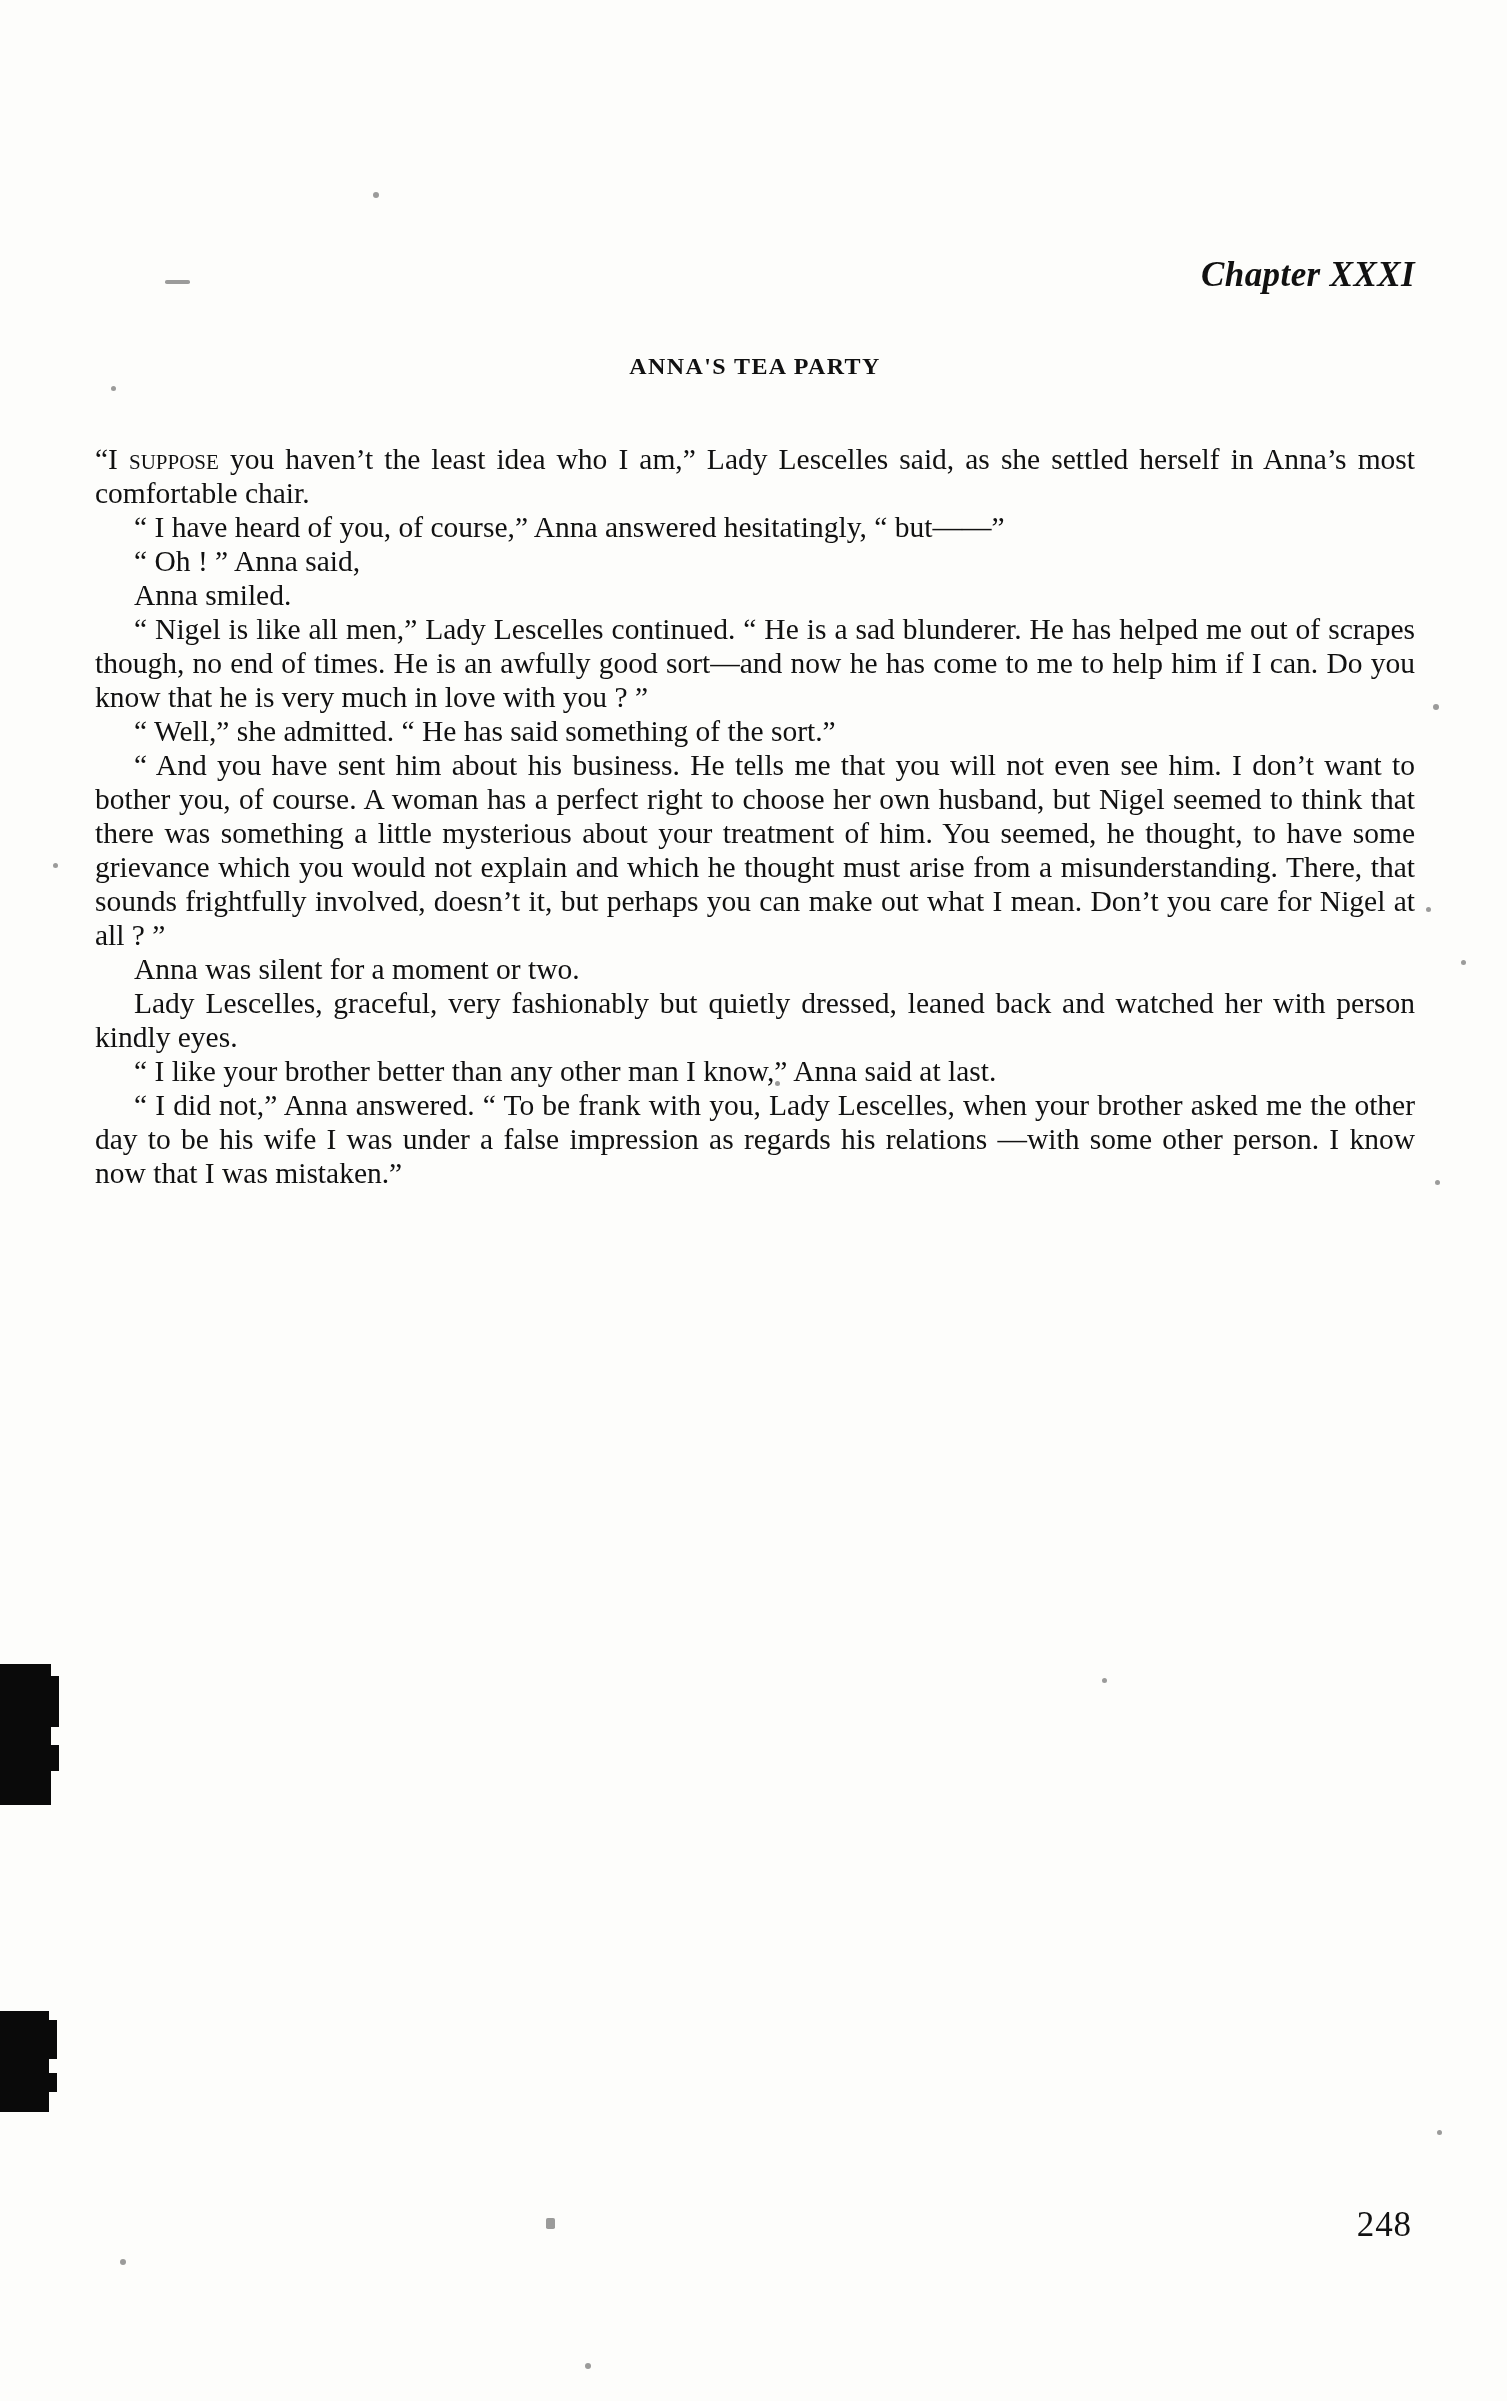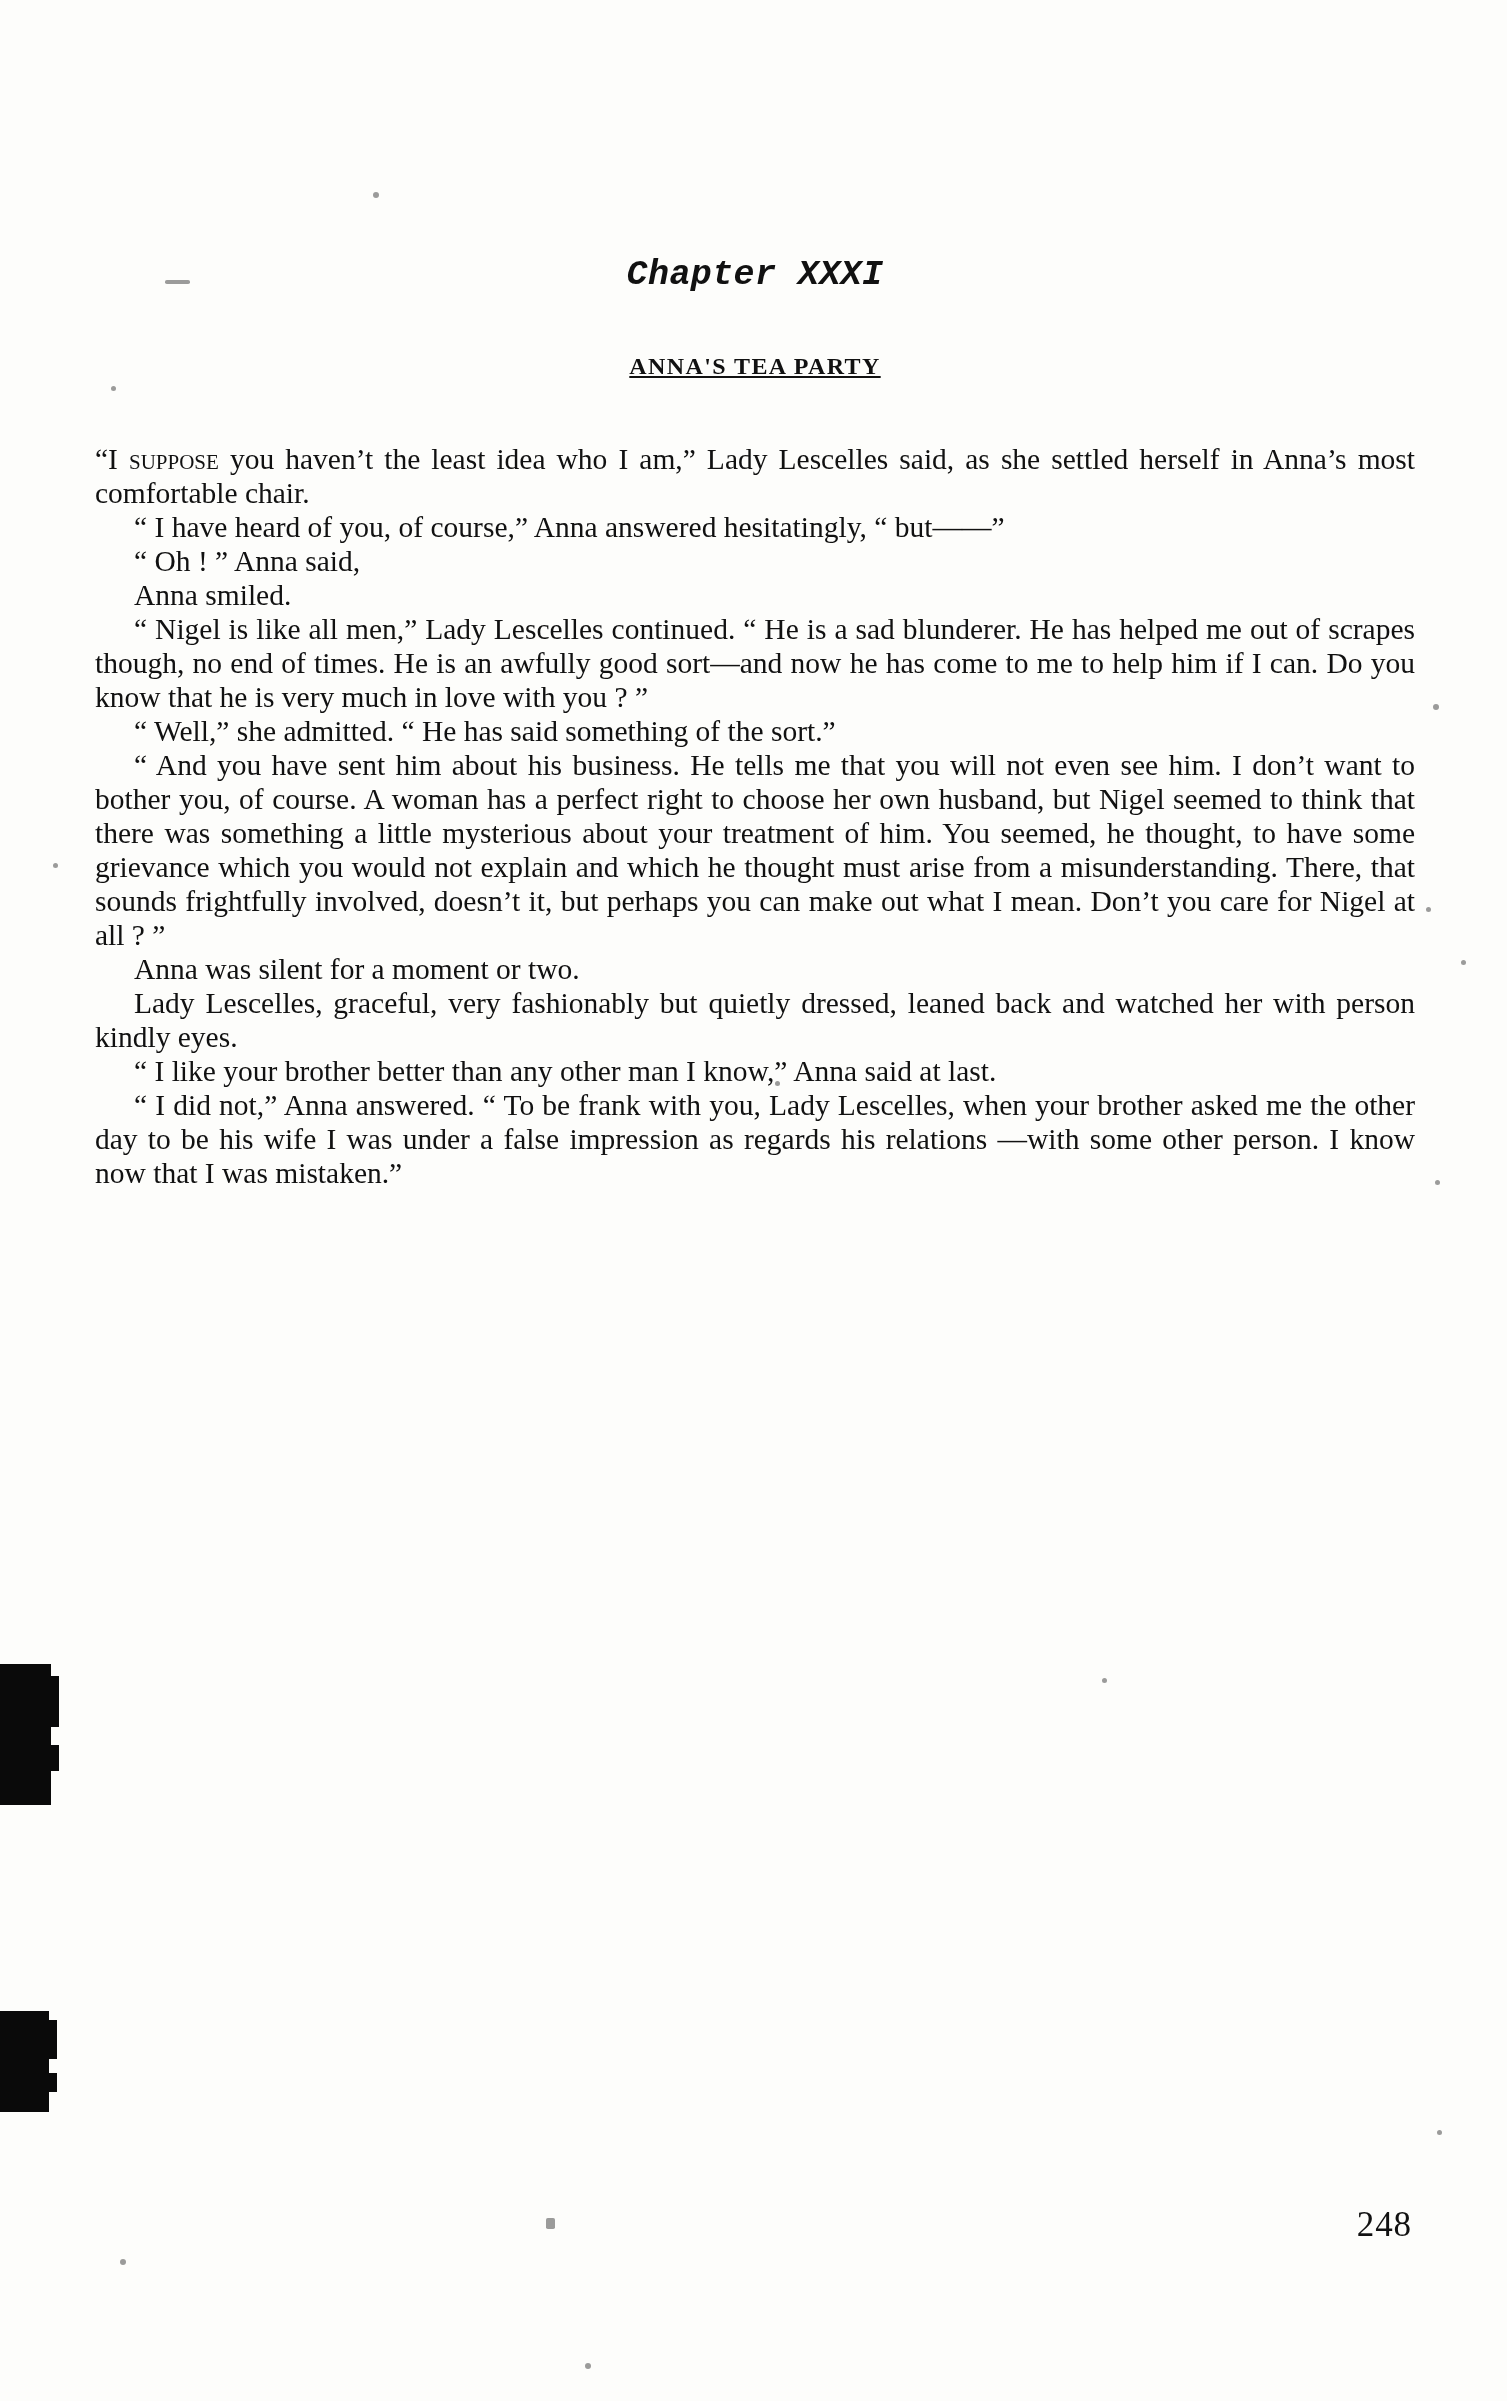--- a/index.html
+++ b/index.html
@@ -31,36 +31,35 @@
   }
 
   .text-block {
     position: absolute;
     left: 95px;
     top: 255px;
     width: 1320px;
   }
 
   .chapter-title {
-    text-align: center;
+    text-align: right;
     font-style: italic;
     font-size: 35px;
     letter-spacing: 0.4px;
     margin: 0 0 58px 0;
-    font-family: Liberation Mono, monospace;
+    font-family: Liberation Serif, serif;
   }
 
   .chapter-subtitle {
     text-align: center;
     font-size: 24px;
     letter-spacing: 1.4px;
     margin: 0 0 62px 0;
     font-variant: small-caps;
     text-transform: uppercase;
-    text-decoration: underline;
   }
 
   p {
     margin: 0;
     font-size: 29.5px;
     line-height: 34px;
     text-align: justify;
     text-justify: inter-word;
     -webkit-hyphens: none;
     hyphens: none;

